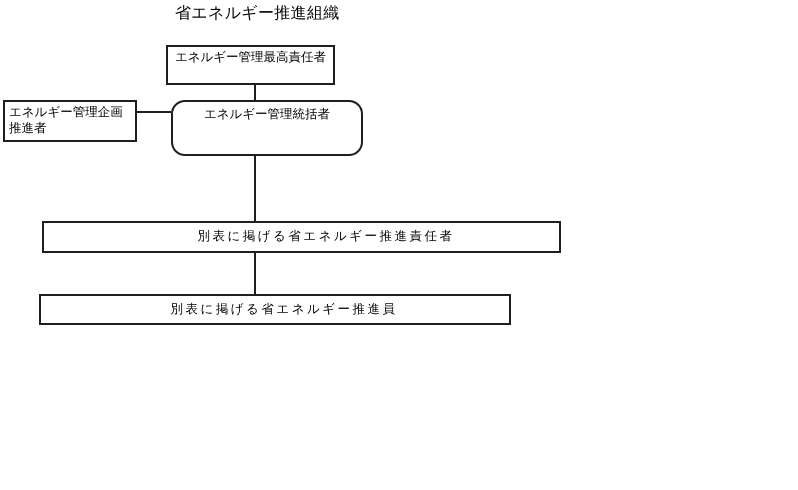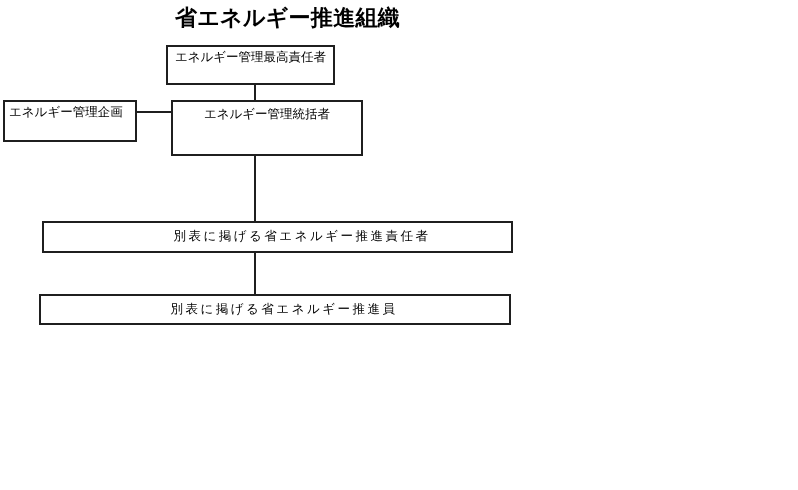--- a/index.html
+++ b/index.html
@@ -13,22 +13,22 @@
     height: 490px;
     background: #ffffff;
     font-family: "Liberation Serif", "DejaVu Serif", serif;
     color: #000000;
     overflow: hidden;
   }
   .title {
     position: absolute;
     left: 175px;
     top: 3px;
-    font-size: 22px;
-    font-weight: bold;
+    font-size: 16px;
+    font-weight: normal;
     letter-spacing: 0.3px;
     white-space: nowrap;
   }
   .box {
     position: absolute;
     box-sizing: border-box;
     border: 2px solid #1f1f1f;
     background: #ffffff;
     font-size: 12.5px;
     line-height: 16px;
@@ -41,32 +41,33 @@
     width: 169px; height: 40px;
     text-align: center;
     padding-top: 2px;
   }
   
   #box-supervisor {
     left: 171px; top: 100px;
     width: 192px; height: 56px;
     text-align: center;
     padding-top: 4px;
+    border-radius: 14px;
   }
   
   #box-planner {
     left: 3px; top: 100px;
     width: 134px; height: 42px;
     text-align: left;
     padding: 2px 0 0 4px;
   }
   
   #box-managers {
     left: 42px; top: 221px;
-    width: 471px; height: 32px;
+    width: 519px; height: 32px;
     text-align: center;
     padding-top: 5px;
     padding-left: 49px;
     letter-spacing: 2.5px;
   }
   
   #box-staff {
     left: 39px; top: 294px;
     width: 472px; height: 31px;
     text-align: center;
@@ -94,20 +95,21 @@
   <div class="box" id="box-chief">
     <div class="line">エネルギー管理最高責任者</div>
   </div>
 
   <div class="box" id="box-supervisor">
     <div class="line">エネルギー管理統括者</div>
   </div>
 
   <div class="box" id="box-planner">
     <div class="line">エネルギー管理企画</div>
+    <div class="line">推進者</div>
   </div>
 
   <div class="box" id="box-managers">
     <div class="line">別表に掲げる省エネルギー推進責任者</div>
   </div>
 
   <div class="box" id="box-staff">
     <div class="line">別表に掲げる省エネルギー推進員</div>
   </div>
 

